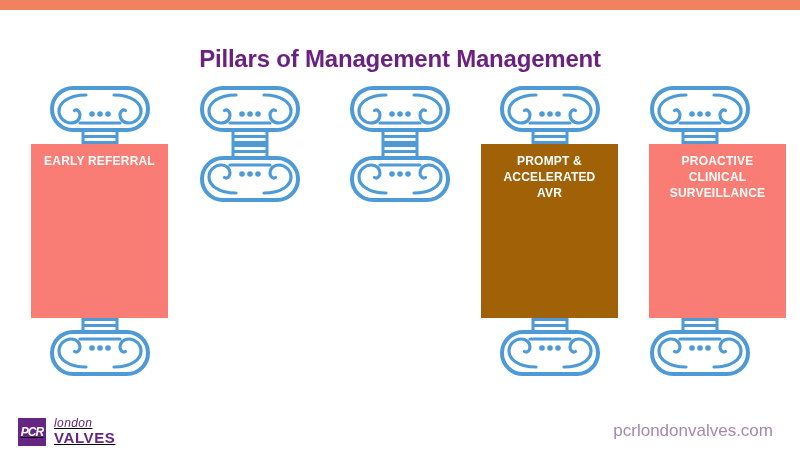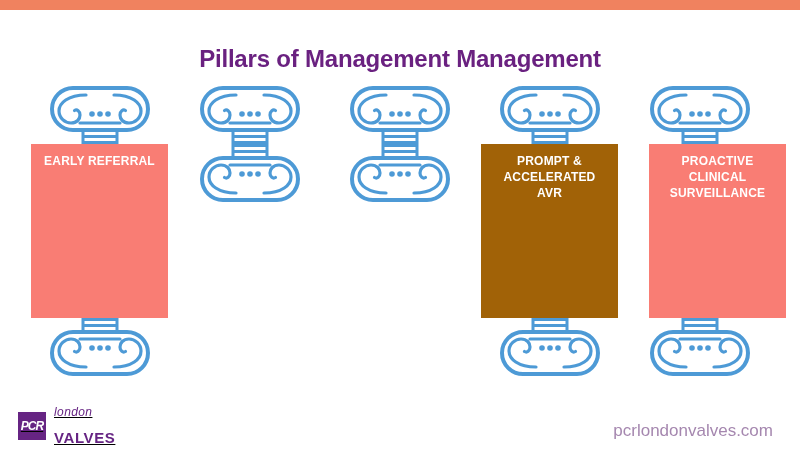--- a/index.html
+++ b/index.html
@@ -86,21 +86,21 @@
   .logo-text { color: var(--logo-purple); line-height: 1; padding-bottom: 1px; }
   .logo-london {
     font-style: italic;
     font-size: 12px;
     letter-spacing: 0.4px;
   }
   .logo-valves {
     font-weight: bold;
     font-size: 15px;
     letter-spacing: 0.6px;
-    margin-top: 12px;
+    margin-top: 1px;
   }
   .website-url {
     position: absolute;
     right: 27px;
     bottom: 9px;
     font-size: 17px;
     color: var(--website-text);
   }
   .svg-defs { position: absolute; width: 0; height: 0; }
 </style>

